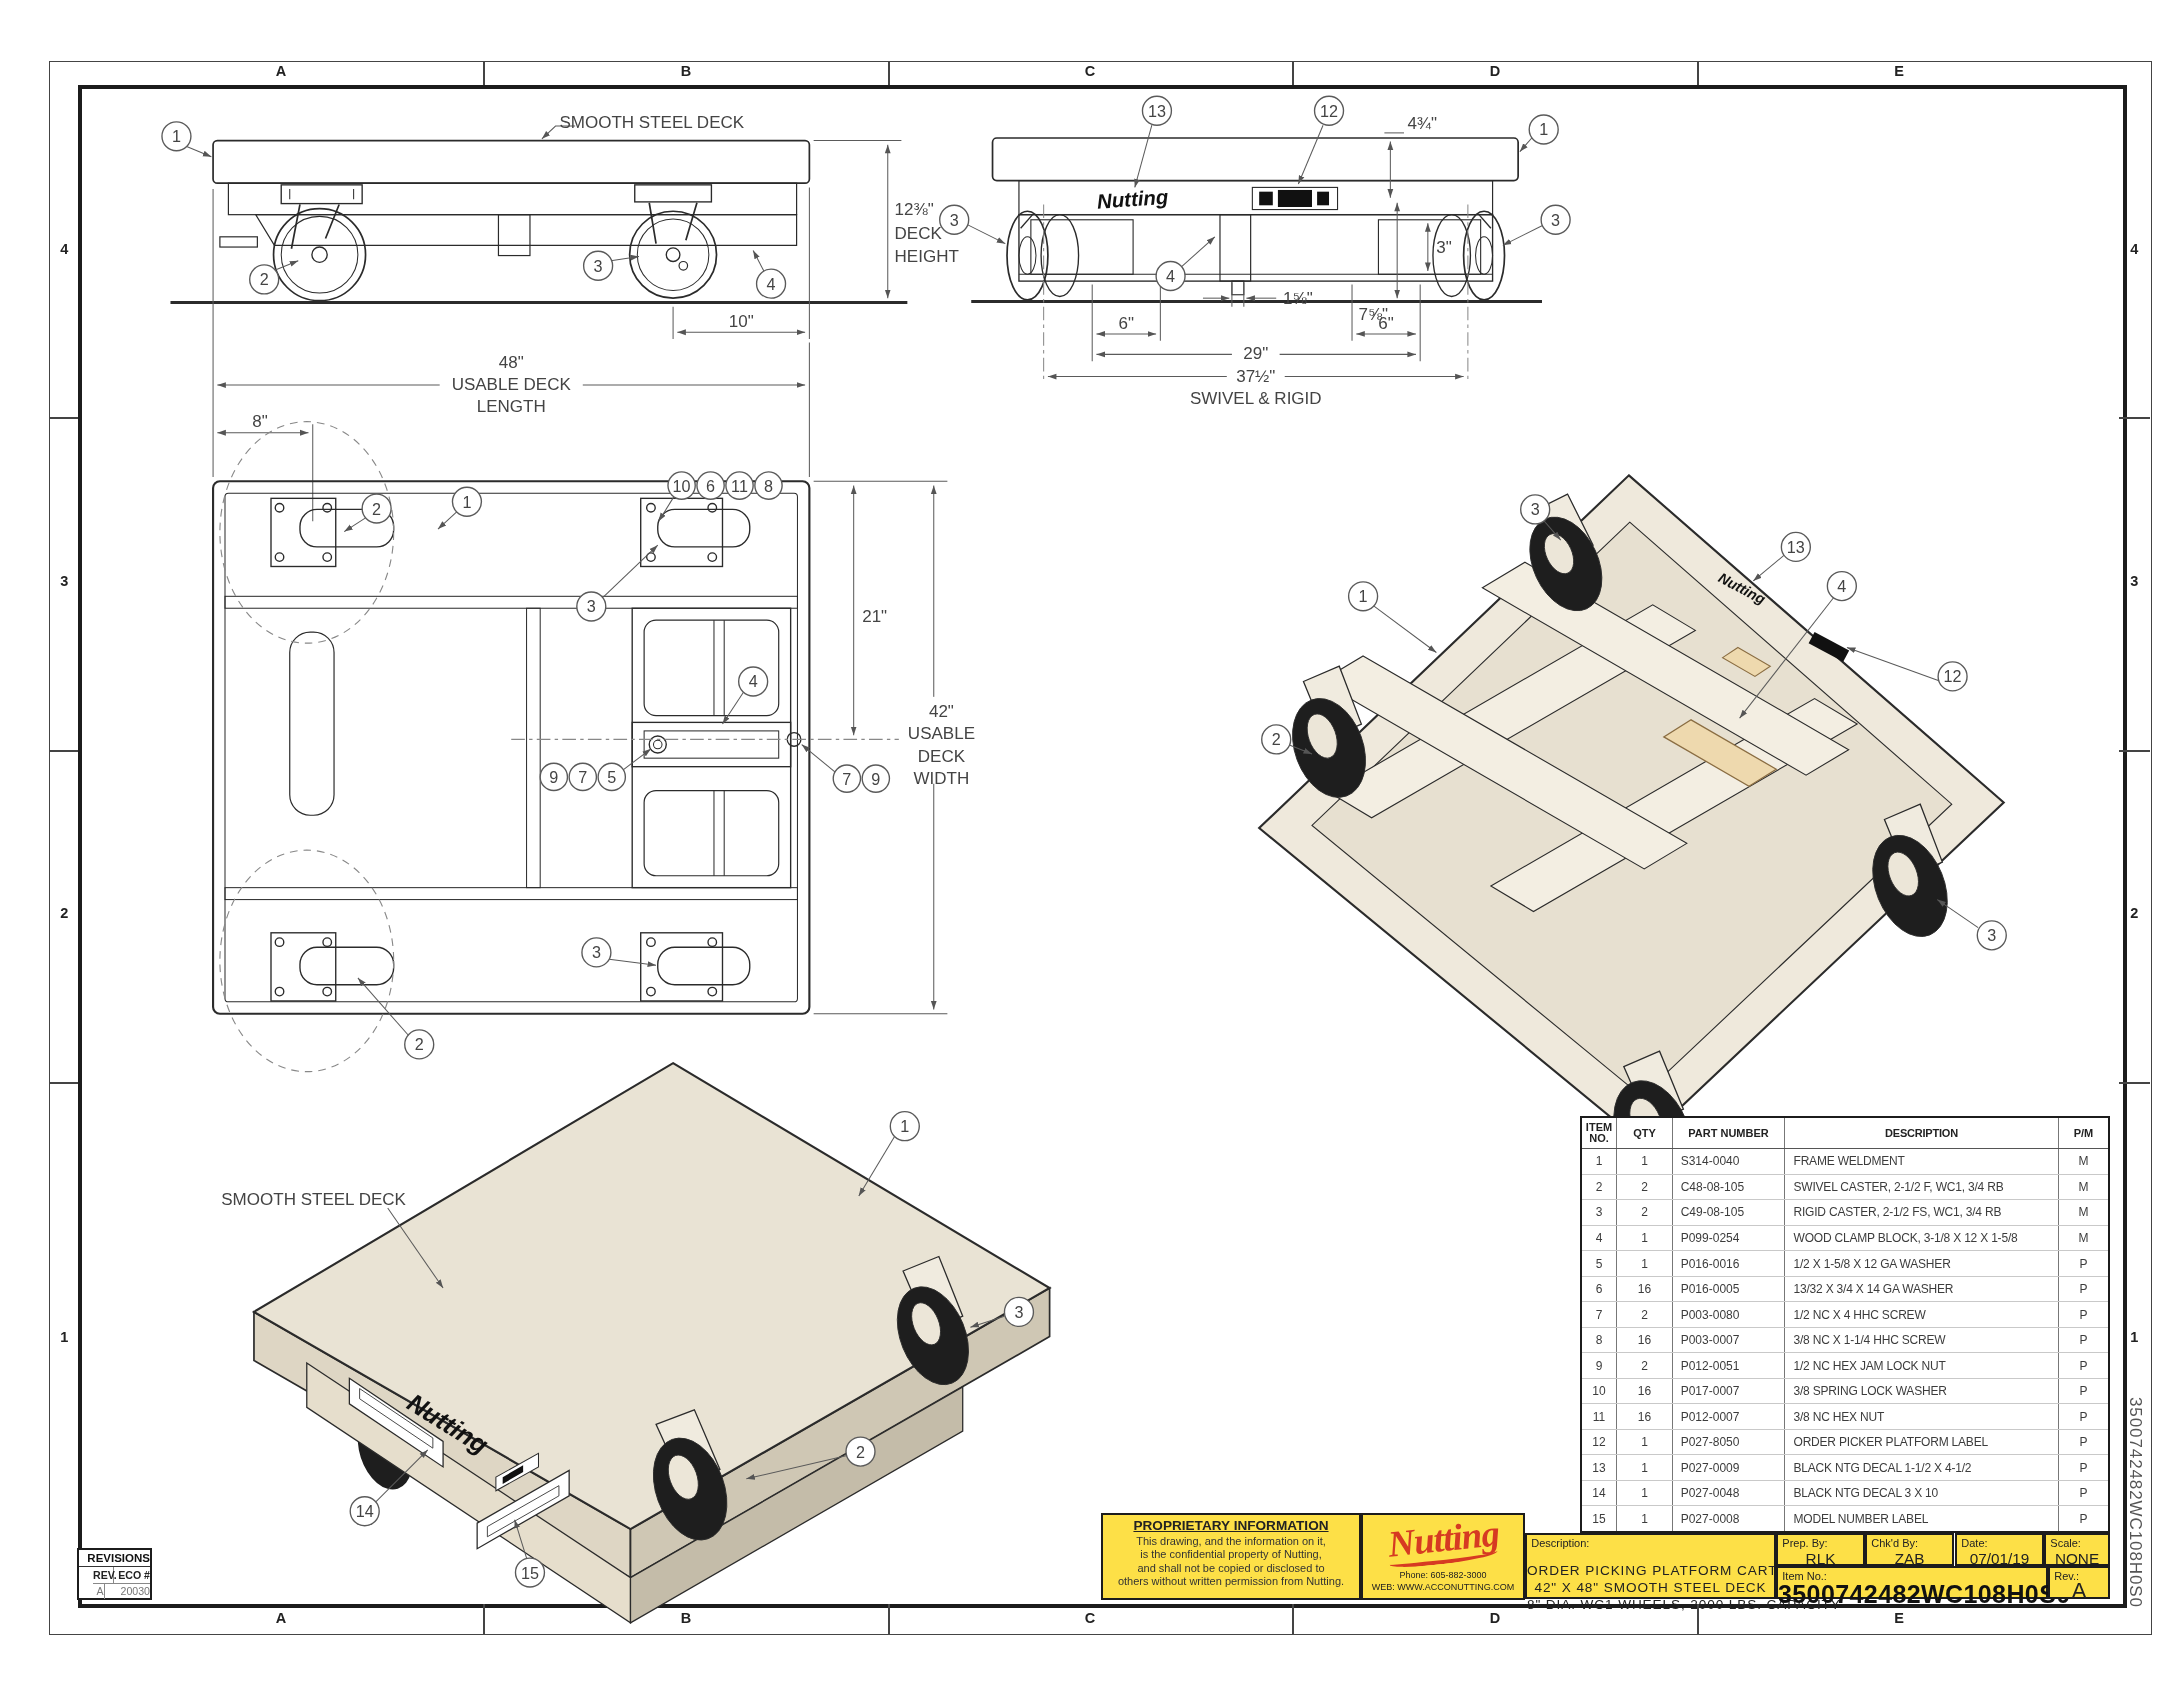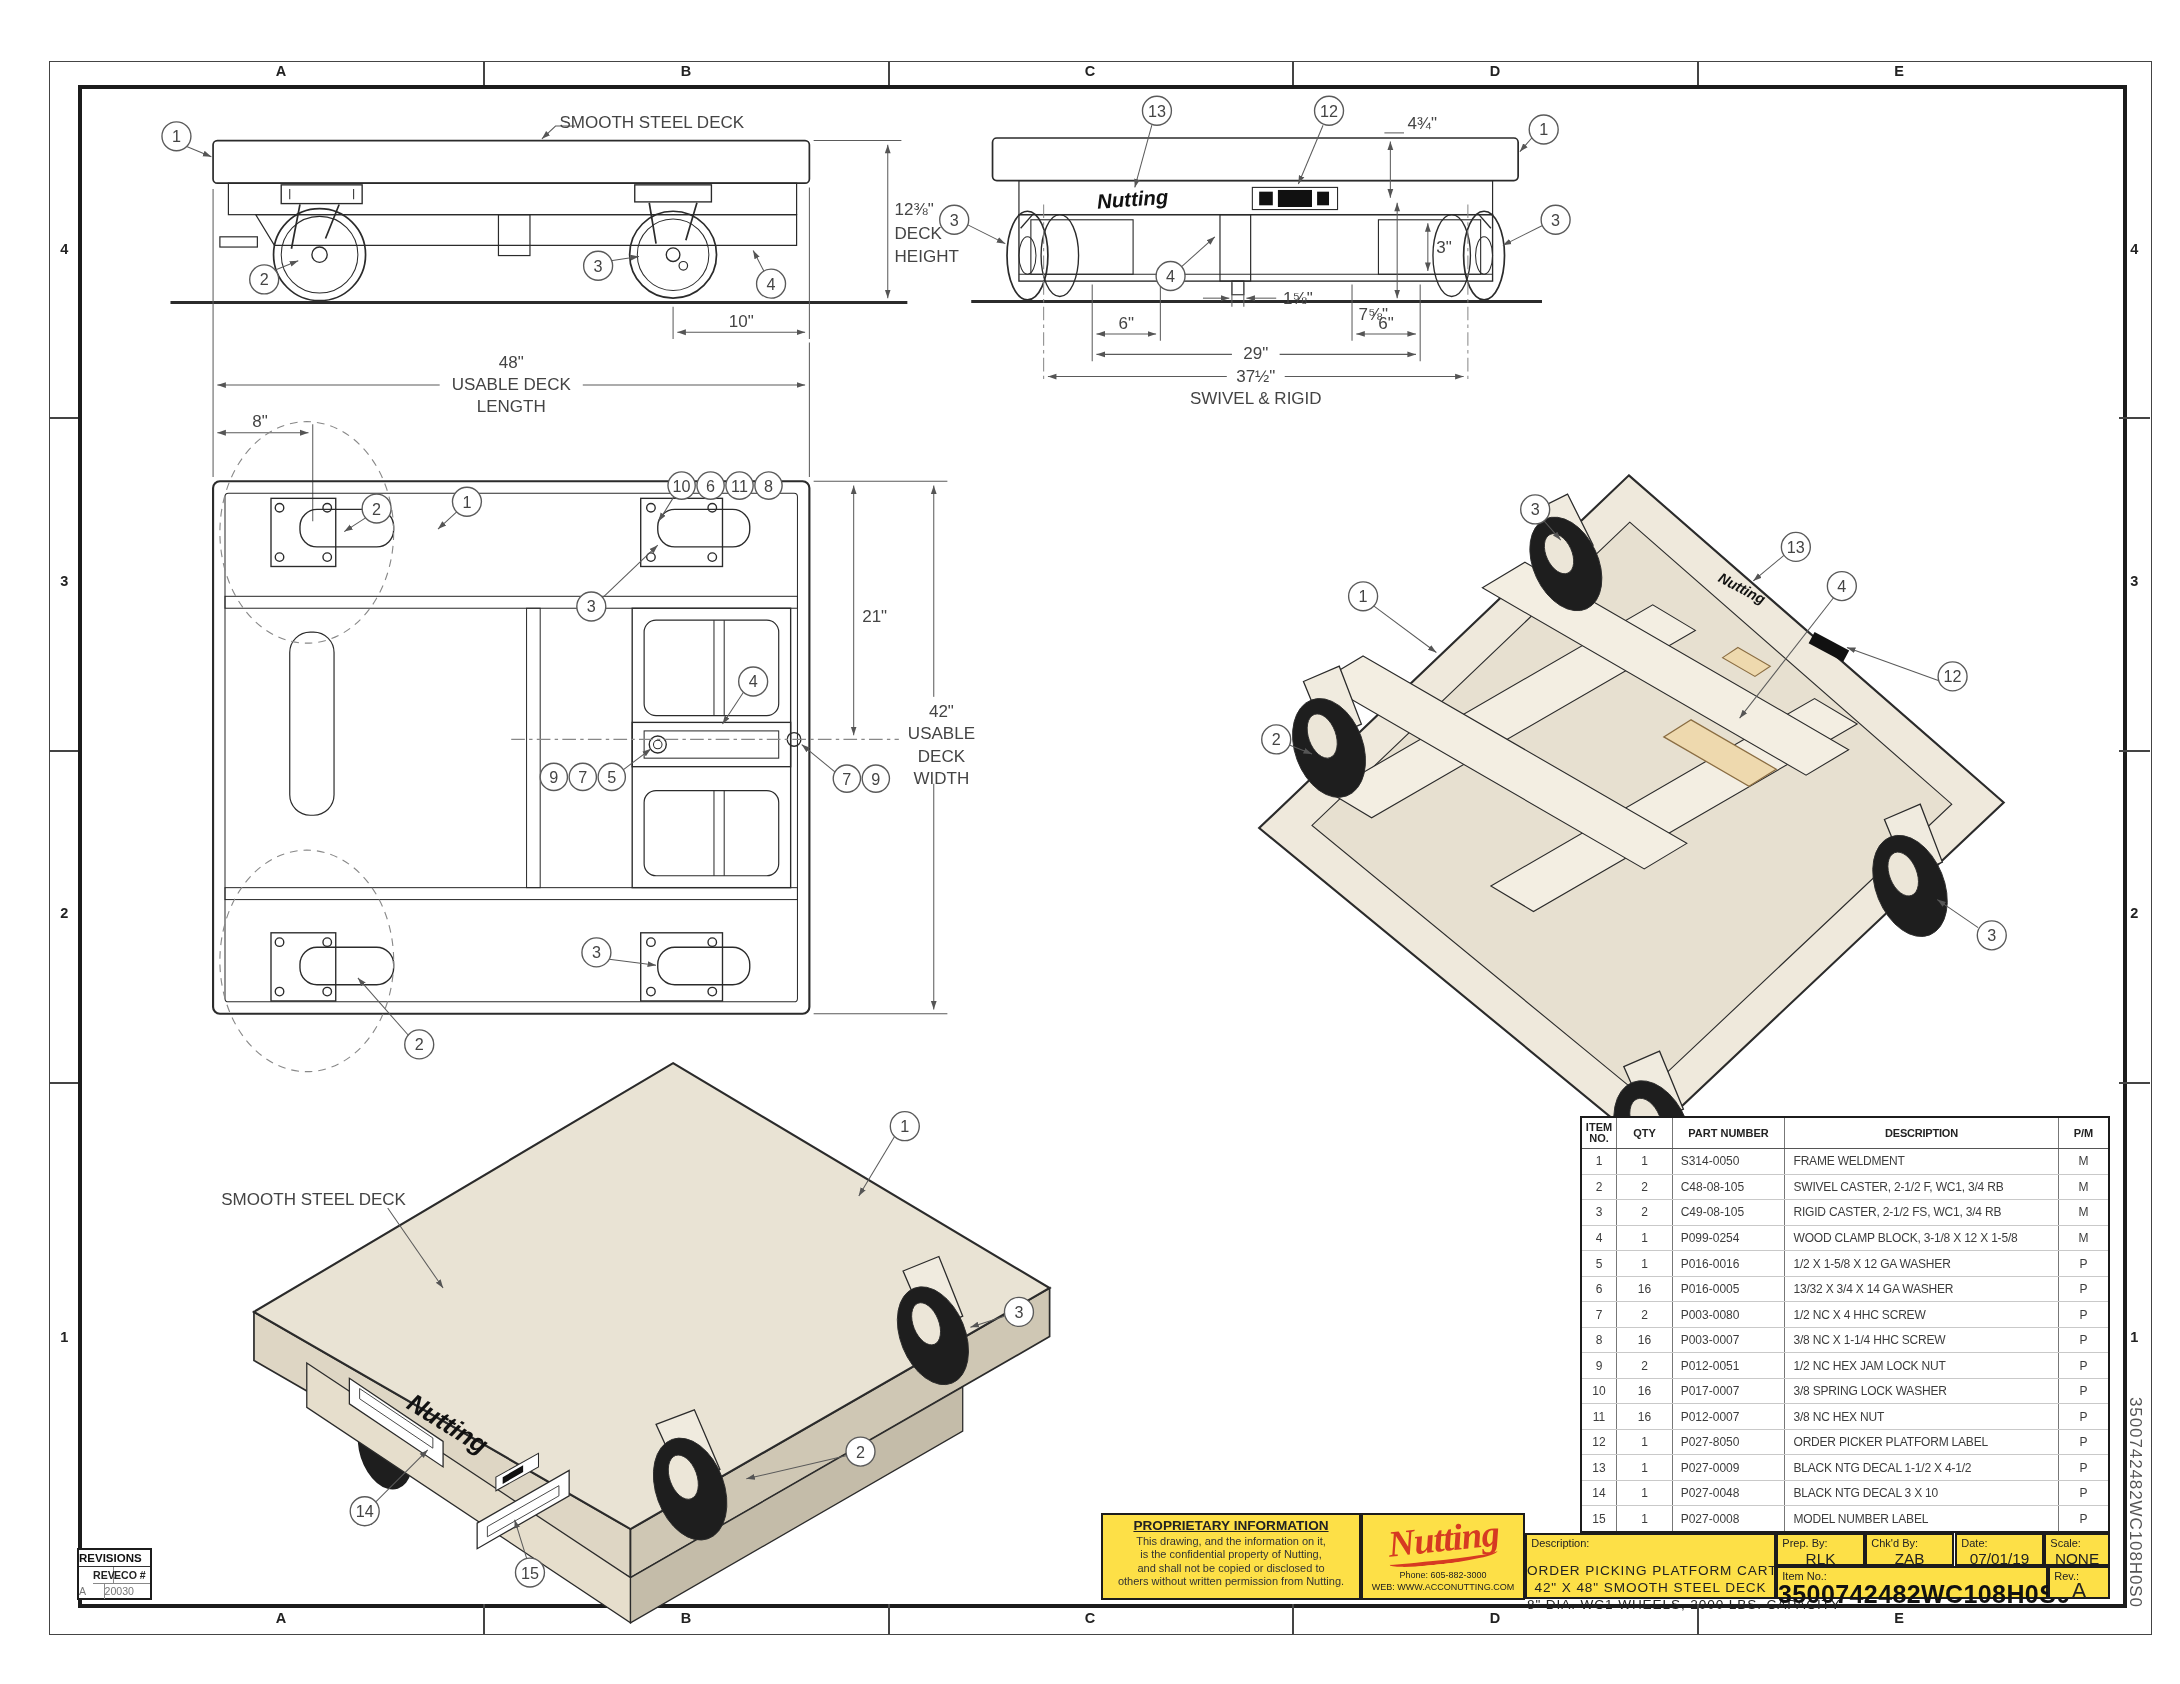--- a/index.html
+++ b/index.html
@@ -46,21 +46,21 @@
   .prep{left:1776px;top:1533px;width:89px;height:33px;}
   .chkd{left:1865px;top:1533px;width:89px;height:33px;}
   .dateb{left:1955px;top:1533px;width:89px;height:33px;}
   .scaleb{left:2044px;top:1533px;width:66px;height:33px;}
   .itemb{left:1776px;top:1566px;width:272px;height:33px;}
   .item-val{text-align:center;font-size:25px;font-weight:bold;color:#111;margin-top:-1.7px;letter-spacing:0.4px;}
   .revb{left:2048px;top:1566px;width:62px;height:33px;}
   .rev-val{text-align:center;font-size:22px;color:#222;margin-top:-3.4px;}
   
   .revisions{left:77px;top:1548px;width:75px;height:52px;border:2.1px solid #1c1c1c;background:#fff;
-             box-sizing:border-box;font-size:10.6px;text-align:left;}
+             box-sizing:border-box;font-size:10.6px;text-align:right;}
   .rev-title{font-weight:bold;font-size:11.5px;border-bottom:1.3px solid #333;height:16px;line-height:16px;color:#111;}
   .rev-hdr{display:flex;border-bottom:0.9px solid #888;height:16px;line-height:16px;font-weight:bold;color:#222;margin-left:14px;}
   .rev-row{display:flex;height:15.3px;line-height:15.3px;color:#777;}
   .rev-c1{width:35%;border-right:0.9px solid #888;}
   .rev-c2{width:65%;}
   svg text{font-family:"Liberation Sans",sans-serif;}
 </style>
 </head>
 <body>
 
@@ -503,21 +503,21 @@
           <span>NO.</span>
         </div>
       <div class="bc c-qty">QTY</div>
       <div class="bc c-part" style="justify-content:center;padding-left:0;">PART NUMBER</div>
       <div class="bc c-desc" style="justify-content:center;padding-left:0;">DESCRIPTION</div>
       <div class="bc c-pm">P/M</div>
     </div>
     <div class="bom-row">
         <div class="bc c-item">1</div>
         <div class="bc c-qty">1</div>
-        <div class="bc c-part">S314-0050</div>
+        <div class="bc c-part">S314-0040</div>
         <div class="bc c-desc">FRAME WELDMENT</div>
         <div class="bc c-pm">M</div>
       </div>
     <div class="bom-row">
         <div class="bc c-item">2</div>
         <div class="bc c-qty">2</div>
         <div class="bc c-part">C48-08-105</div>
         <div class="bc c-desc">SWIVEL CASTER, 2-1/2 F, WC1, 3/4 RB</div>
         <div class="bc c-pm">M</div>
       </div>

